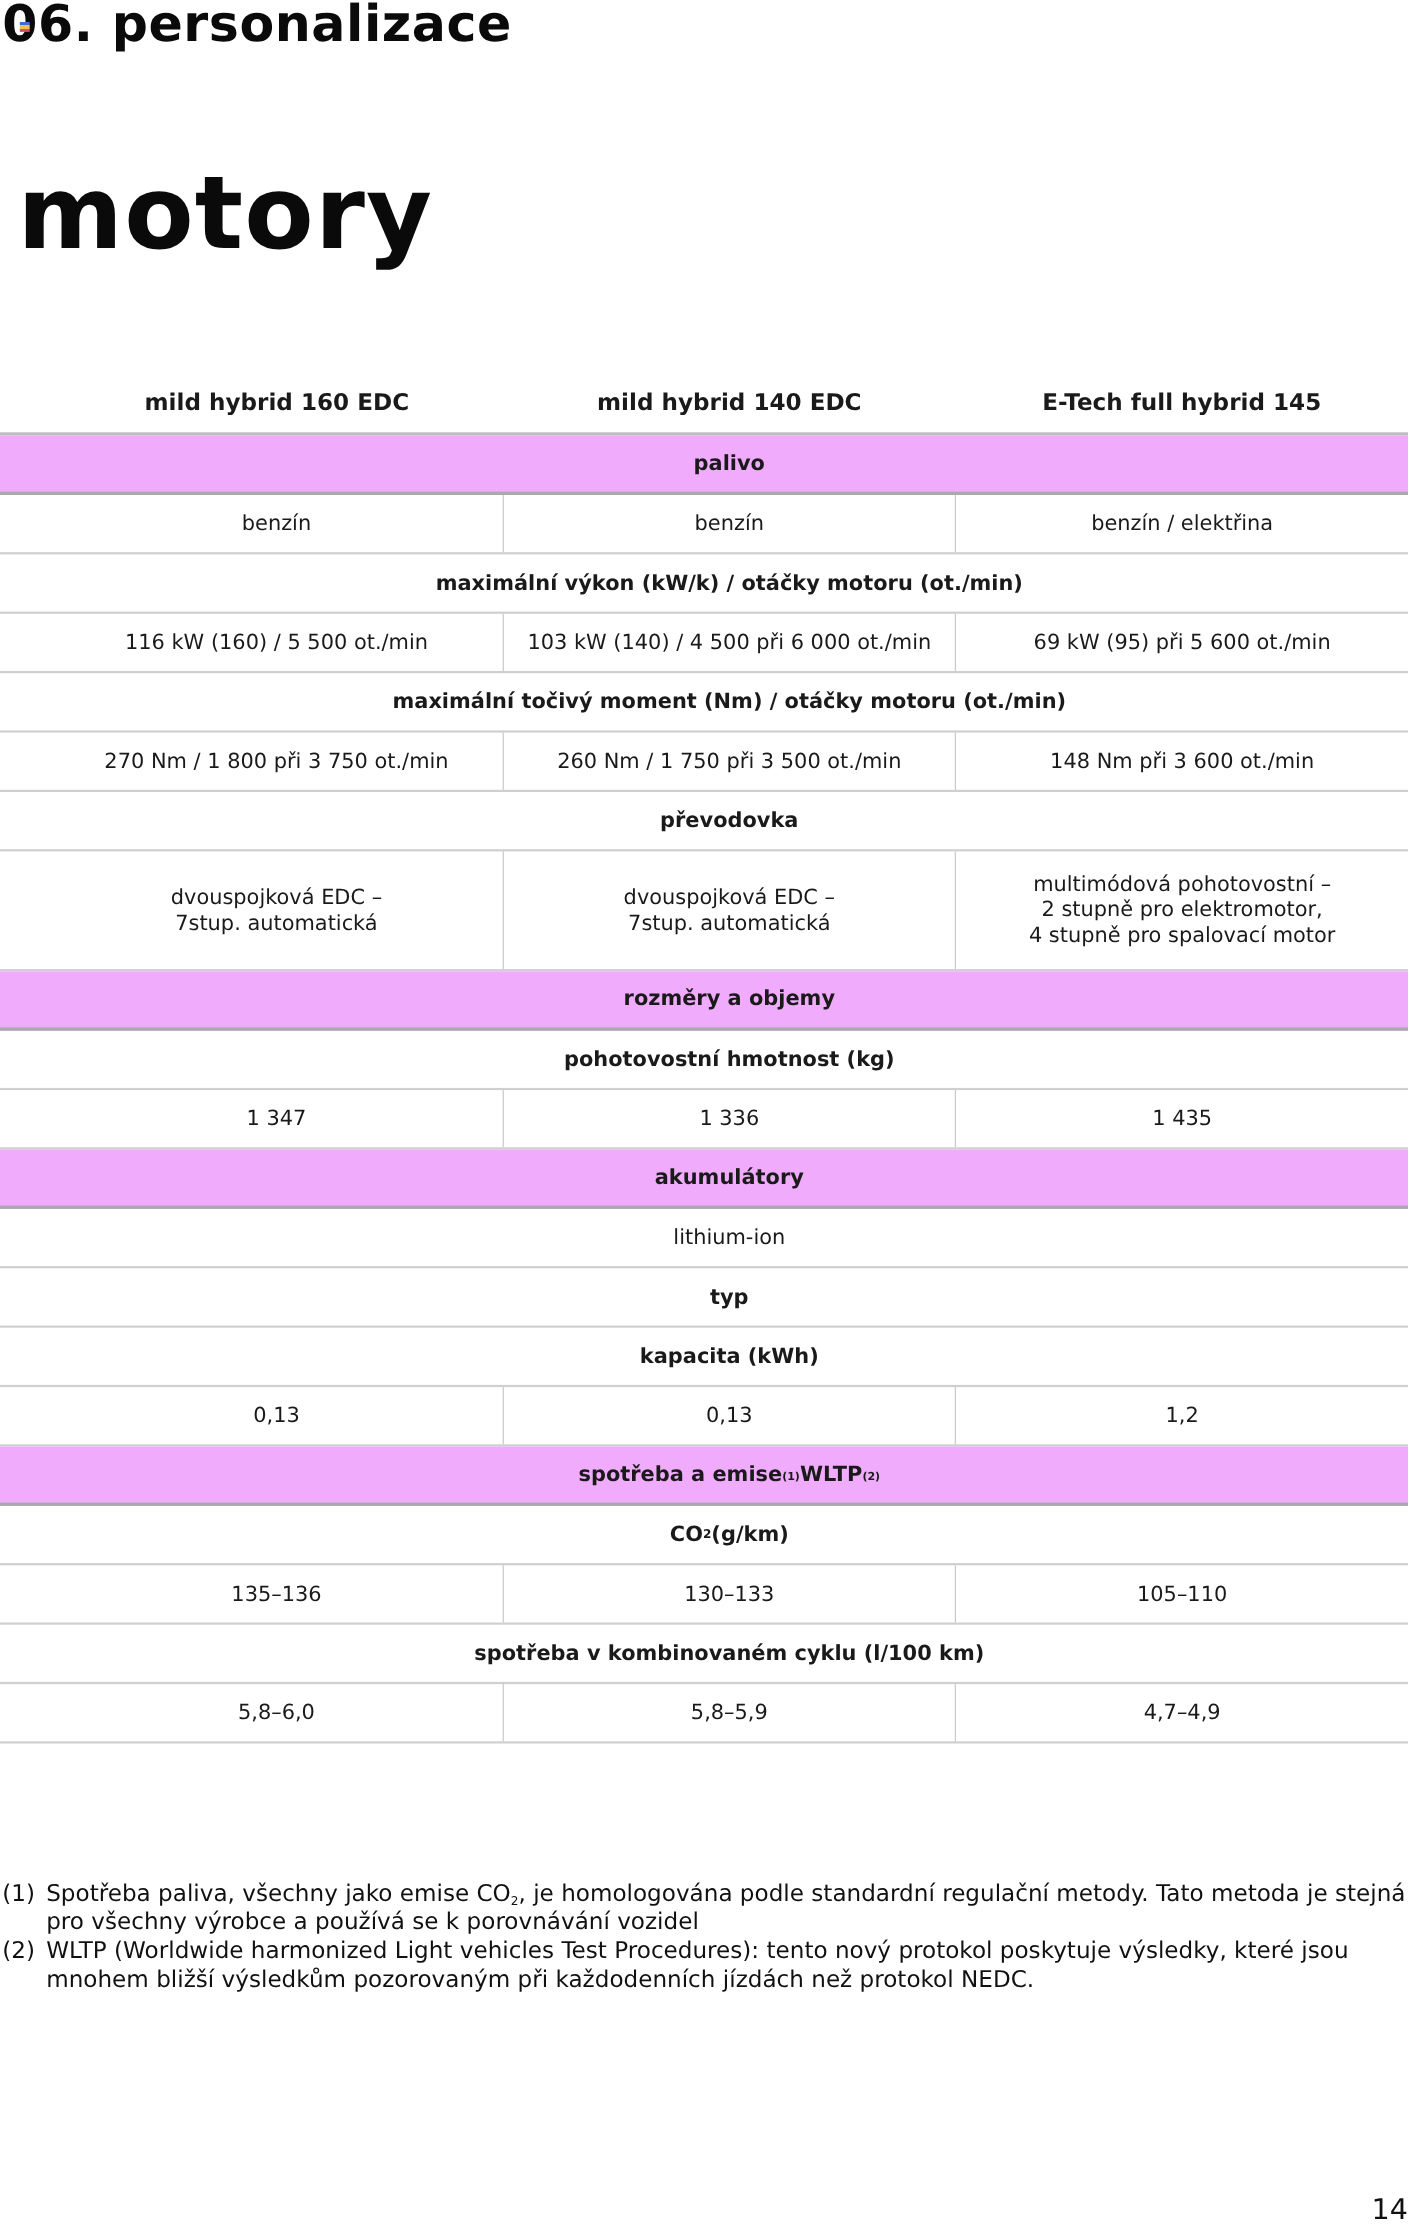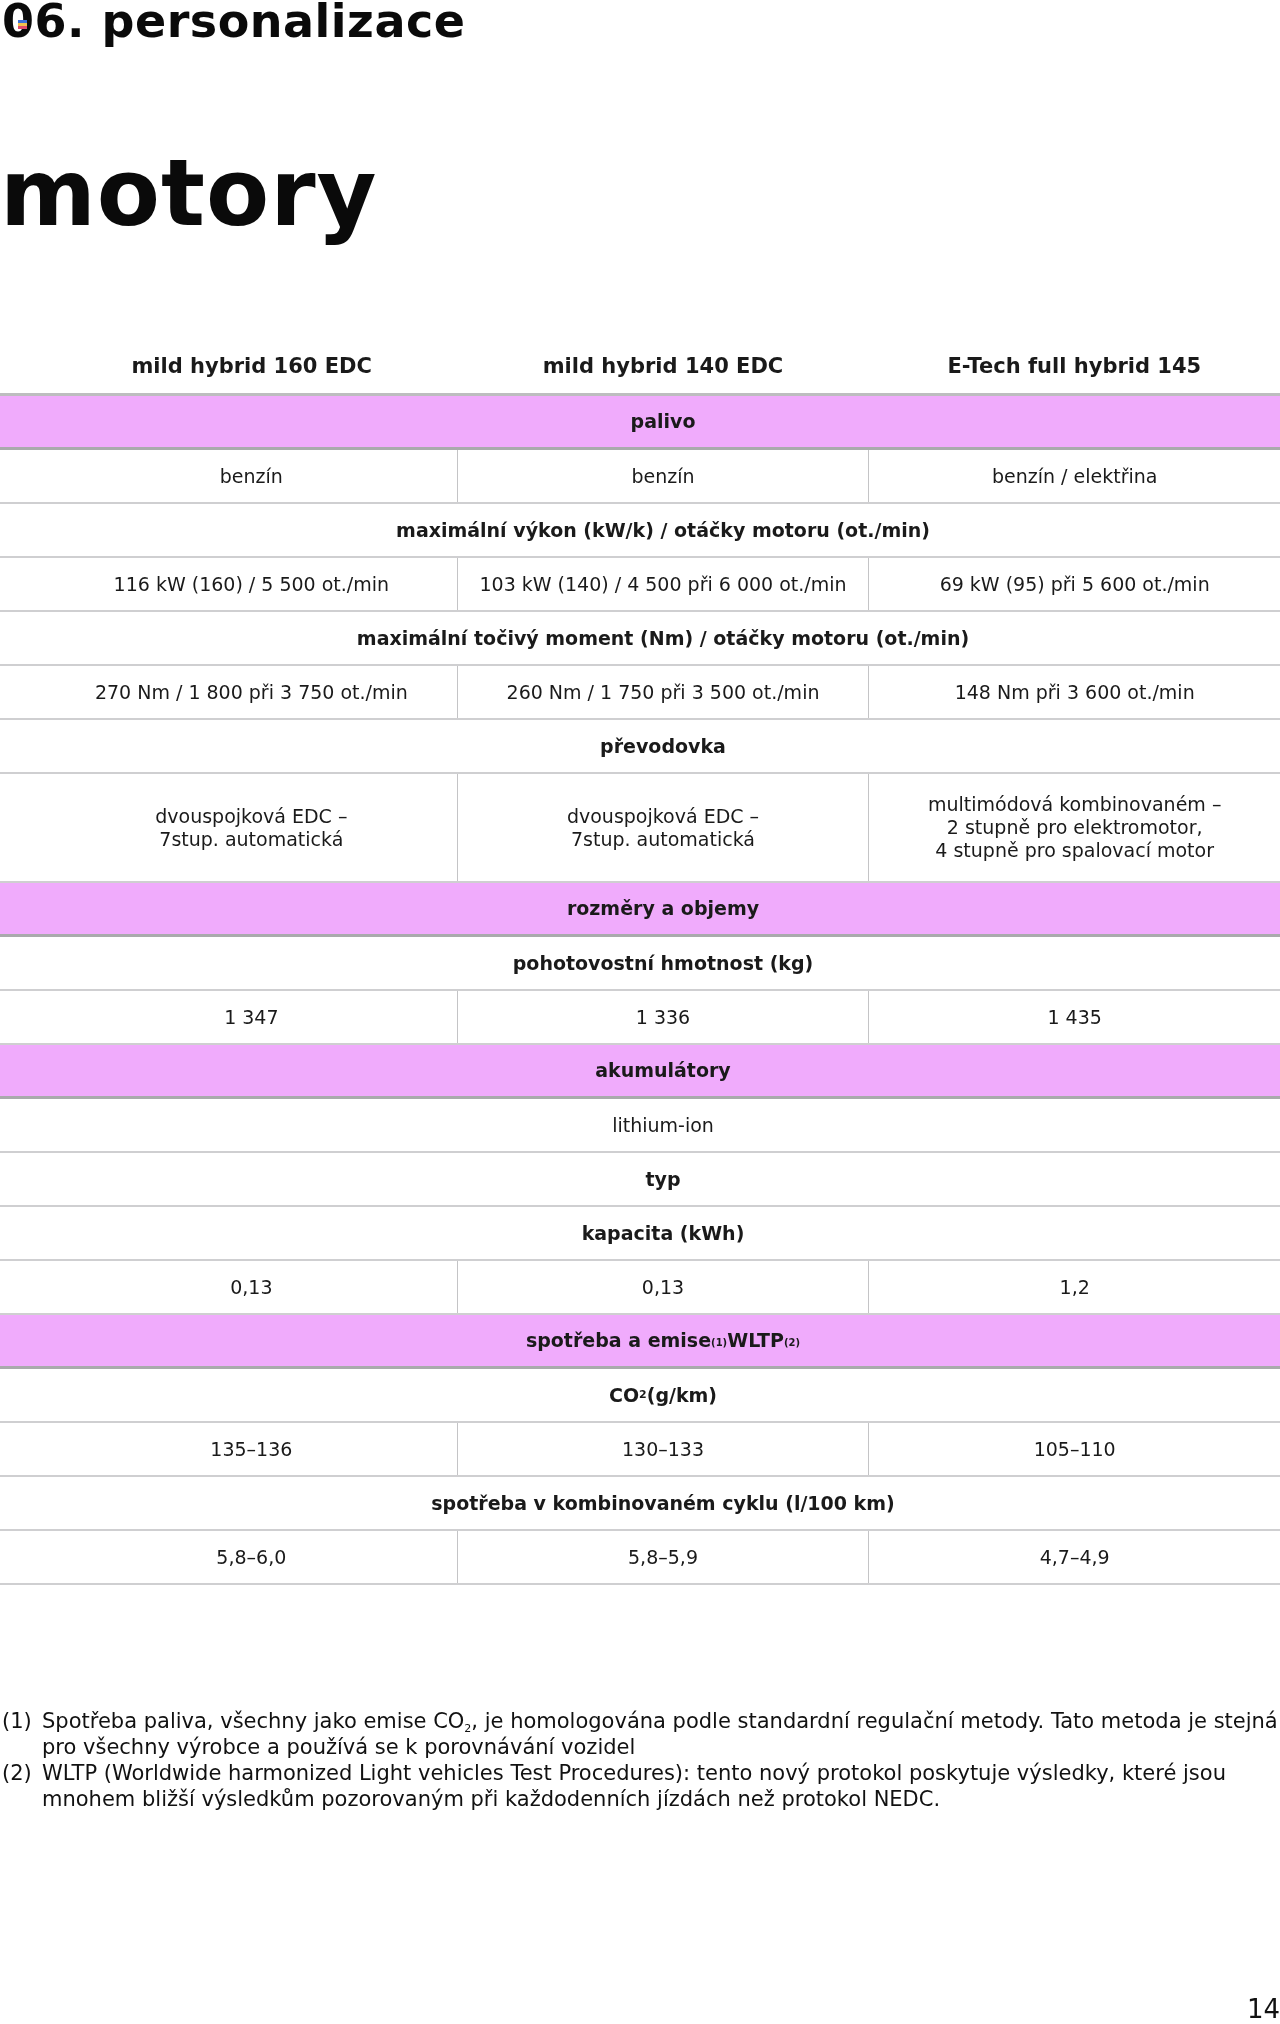--- a/index.html
+++ b/index.html
@@ -9,21 +9,21 @@
   .section-title {
     position: absolute; left: 2px; top: -6px;
     font-size: 46px; font-weight: bold; letter-spacing: 0.5px; color: #0a0a0a;
     white-space: nowrap;
   }
   .section-mark {
     position: absolute; left: 18px; top: 20px; width: 9px; height: 9px;
     background: linear-gradient(#3b6fd8 0 33%, #f2c14e 33% 66%, #e04a6a 66% 100%);
   }
   .page-heading {
-    position: absolute; left: 0; top: 140px;
+    position: absolute; left: 16px; top: 140px;
     font-size: 92px; font-weight: bold; letter-spacing: 1px; color: #0a0a0a;
   }
 
   .spec-table { position: absolute; left: 0; top: 340px; width: 1280px; }
   .row { display: flex; width: 1280px; height: 54px; border-bottom: 2px solid #cfcfd1; padding-left: 46px; }
   .row.tall { height: 109px; }
   .row.head { height: 56px; border-bottom: 3px solid #bdbdbf; }
   .row.gray { background: #f0abfc; border-bottom: 3px solid #a9aaac; }
   .cell {
     flex: 1; display: flex; align-items: center; justify-content: center; text-align: center;
@@ -97,21 +97,21 @@
       </div>
     </div>
     <div class="cell">
       <div>
         <div>dvouspojková EDC –</div>
         <div>7stup. automatická</div>
       </div>
     </div>
     <div class="cell">
       <div>
-        <div>multimódová kombinovaném –</div>
+        <div>multimódová pohotovostní –</div>
         <div>2 stupně pro elektromotor,</div>
         <div>4 stupně pro spalovací motor</div>
       </div>
     </div>
   </div>
 
   <div class="row gray">
     <div class="cell full b">rozměry a objemy</div>
   </div>
   <div class="row">

